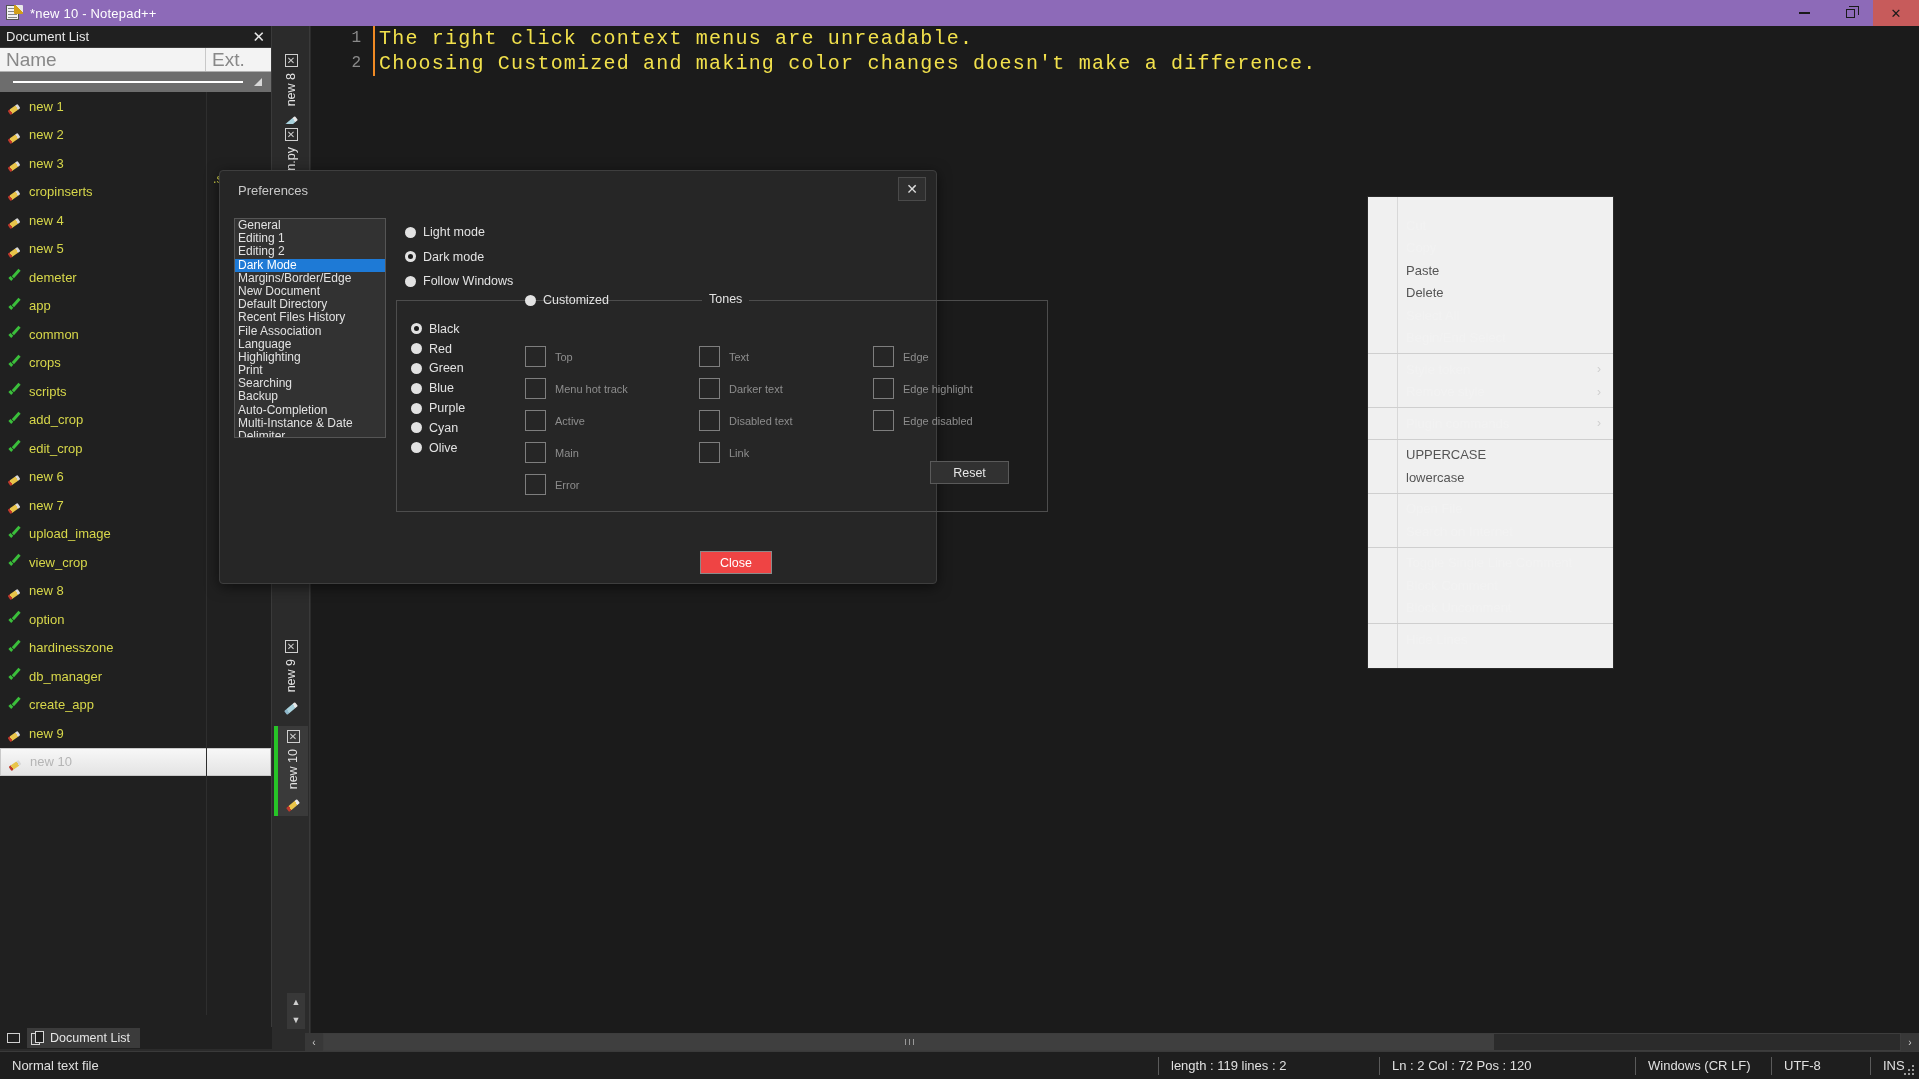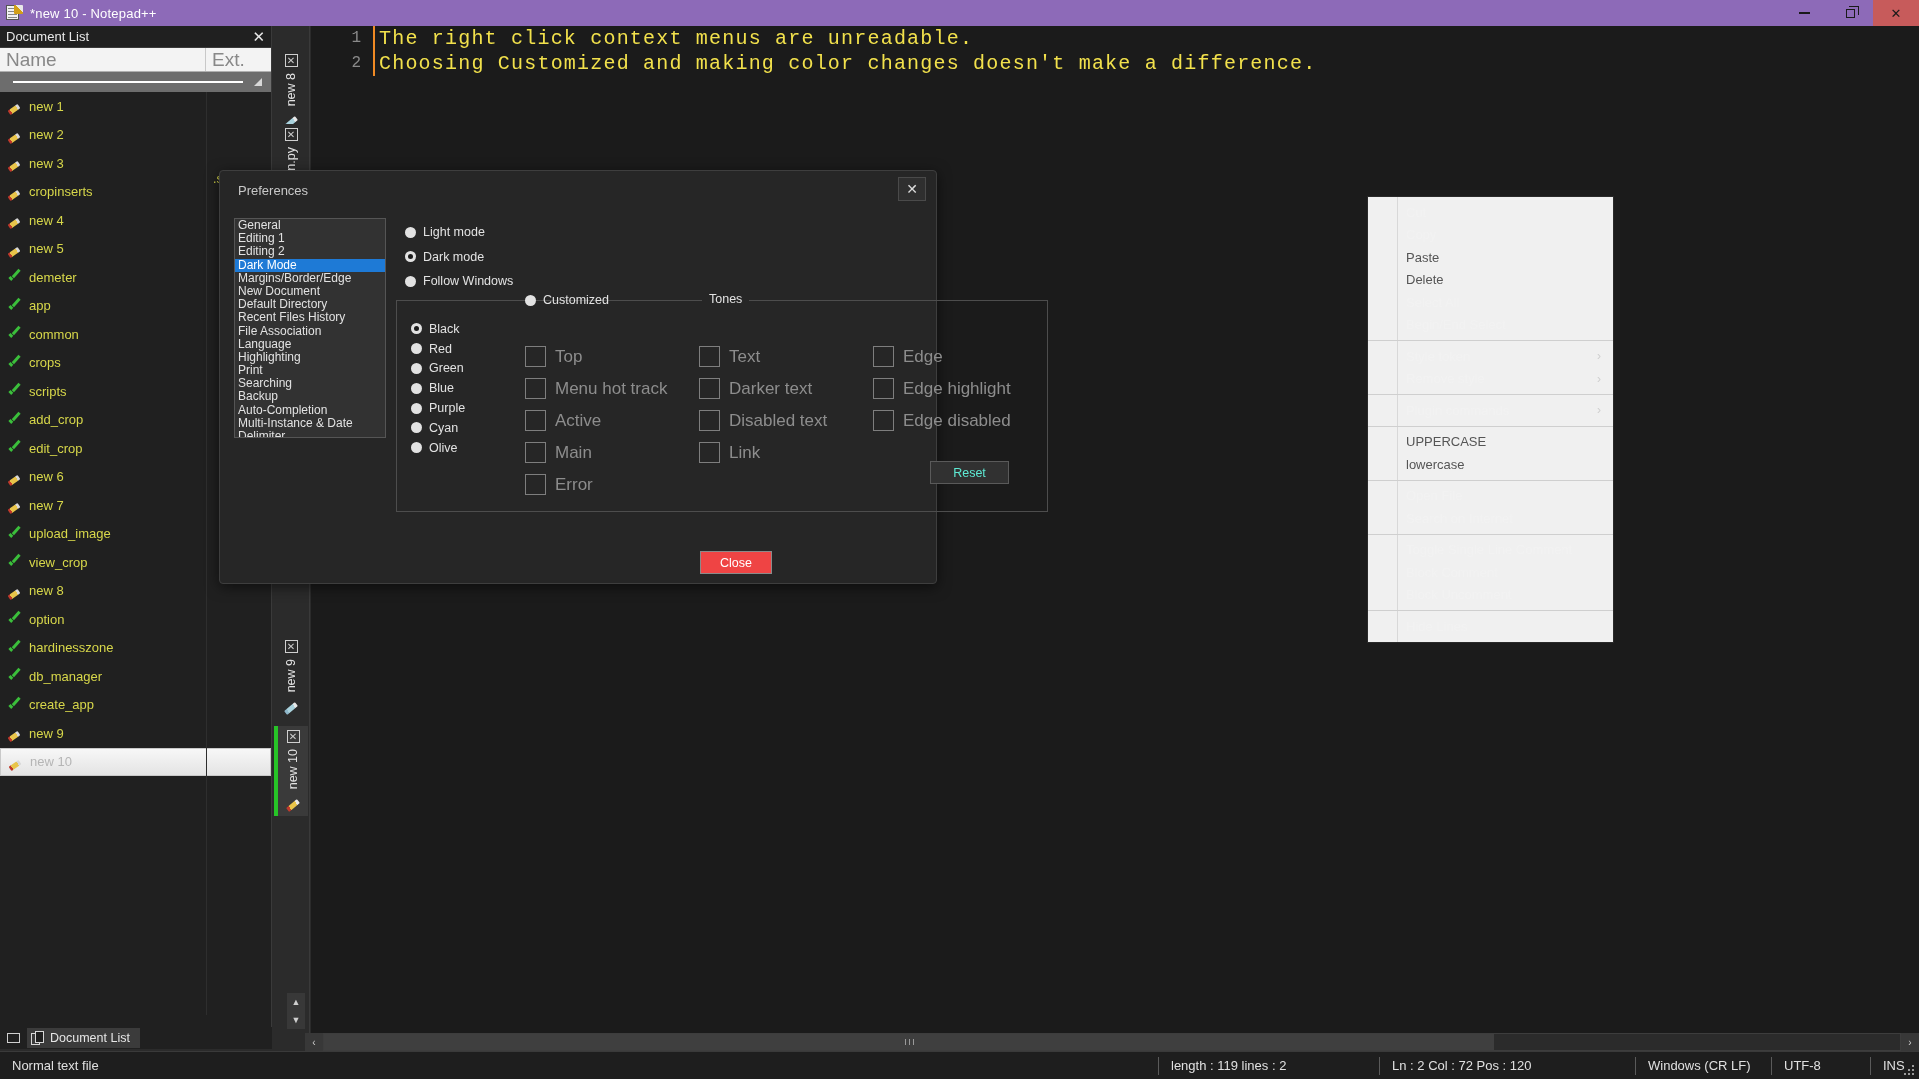--- a/index.html
+++ b/index.html
@@ -115,28 +115,28 @@
   .radio-row { display:flex; align-items:center; height:24.5px; }
   .rd { width:11px; height:11px; border-radius:50%; background:#e2e2e2; margin-right:7px; position:relative; flex:none;}
   .rd.on::after { content:""; position:absolute; left:3px; top:3px; width:5px; height:5px; border-radius:50%; background:#1b1b1b; }
   .radio-row .rlbl { font-size:12.5px; color:#e2e2e2; }
   .tones { position:absolute; left:396px; top:300px; width:652px; height:212px; border:1px solid #4d4d4d; }
   .tones-legend { position:absolute; left:305px; top:-9px; background:#262626; padding:0 7px; font-size:12.5px; color:#e2e2e2; }
   .tone-col-radios { position:absolute; left:14px; top:18px; }
   .cb-grid { position:absolute; left:128px; top:14px; width:520px; }
   .cb-item { display:flex; align-items:center; position:absolute; }
   .cb { width:21px; height:21px; border:1px solid #7e7e7e; background:transparent; margin-right:9px; flex:none; }
-  .cb-lbl { font-size:17px; color:#8d8d8d; }
+  .cb-lbl { font-size:11px; color:#8d8d8d; }
   .cust-radio { position:absolute; left:128px; top:-8px; display:flex; align-items:center; }
   .cust-radio .rlbl { font-size:12.5px; color:#e2e2e2; }
-  .reset-btn { position:absolute; left:533px; top:160px; width:79px; height:23px; background:#313131; border:1px solid #5a5a5a; color:#5eead4; font-size:12.5px; display:flex; align-items:center; justify-content:center; }
+  .reset-btn { position:absolute; left:533px; top:160px; width:79px; height:23px; background:#313131; border:1px solid #5a5a5a; color:#e5e5e5; font-size:12.5px; display:flex; align-items:center; justify-content:center; }
   .close-btn { position:absolute; left:700px; top:551px; width:72px; height:23px; background:#ef4444; border:1px solid #8a8a8a; color:#ffffff; font-size:12.5px; display:flex; align-items:center; justify-content:center; }
 
   
-  .ctxmenu { position:absolute; left:1367px; top:196px; width:247px; background:#f0f0f0; border:1px solid #2a2a2a; padding:4px 0; }
+  .ctxmenu { position:absolute; left:1367px; top:196px; width:247px; background:#f0f0f0; border:1px solid #2a2a2a; padding:17px 0; }
   .ctx-item { height:22.5px; display:flex; align-items:center; padding-left:38px; font-size:13px; color:#f2f2f2; position:relative; }
   .ctx-item.en { color:#555; }
   .ctx-item .arrow { position:absolute; right:12px; color:#cfcfcf; font-size:12px; }
   .ctx-gutter { position:absolute; left:0; top:0; bottom:0; width:30px; border-right:1px solid #d8d8d8; }
   .ctx-sep { height:1px; background:#cfcfcf; margin:4px 0 4px 0; }
 </style>
 </head>
 <body>
 
 <div id="root">

